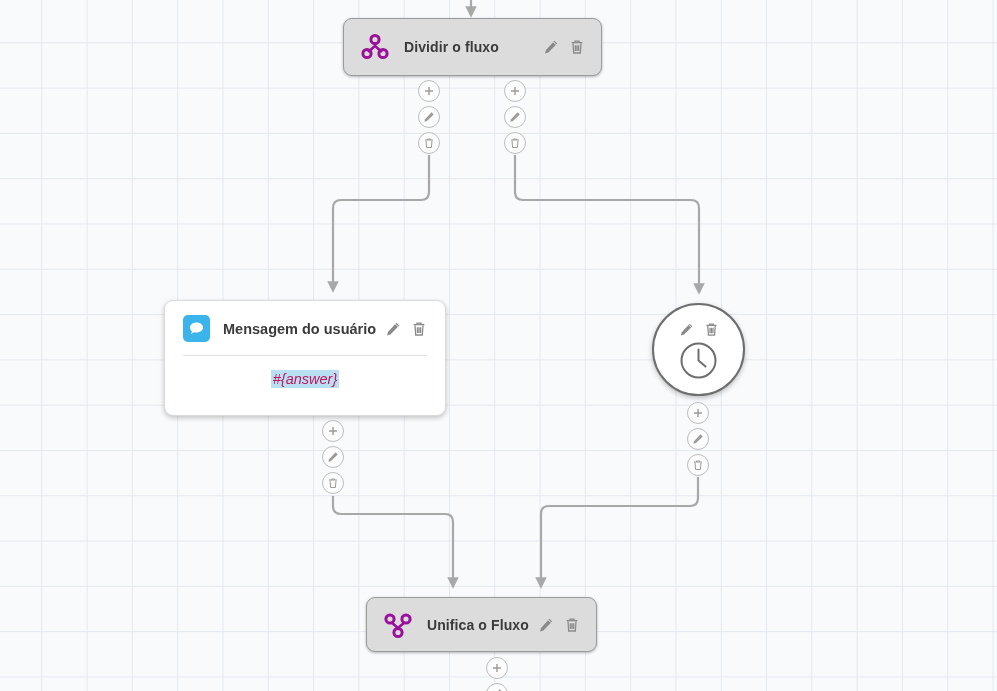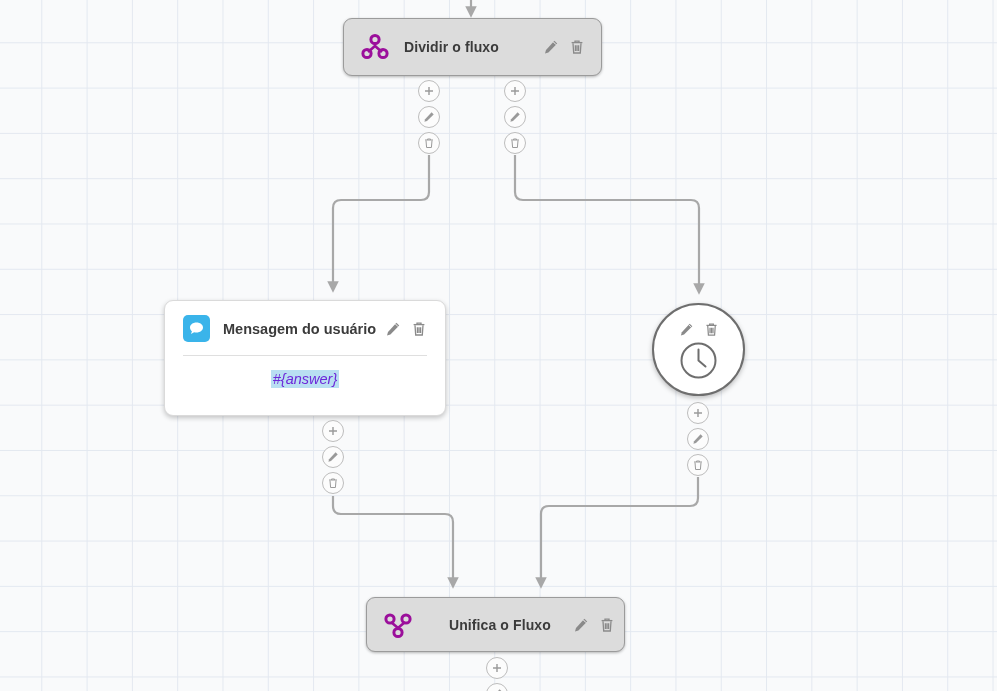--- a/index.html
+++ b/index.html
@@ -106,21 +106,21 @@
     background: #dfdfdf;
     margin: 13px 18px 0 18px;
   }
   .msg-body {
     text-align: center;
     padding: 14px 18px 16px 18px;
   }
   .msg-var {
     font-style: italic;
     font-size: 14.5px;
-    color: #6d28d9;
+    color: #be185d;
     background: #b9dff2;
     padding: 1px 2px;
     font-family: "Liberation Sans", sans-serif;
   }
 
   
   .node-circle {
     position: absolute;
     box-sizing: border-box;
     border-radius: 50%;
@@ -374,21 +374,21 @@
       <svg width="12" height="12" viewBox="0 0 12 12" xmlns="http://www.w3.org/2000/svg">
         <g fill="none" stroke="#9a9a9a" stroke-width="1">
             <path d="M2 3 H10"></path>
         <path d="M4.5 2.9 V2 H7.5 V2.9"></path>
             <path d="M3 3.6 L3.6 10.5 H8.4 L9 3.6"></path>
           </g>
       </svg>
     </span>
   </div>
 
-  <div class="node-card node-gray" style="left:366px; top:597px; width:259px; height:55px; padding:0 16px;gap:22px;">
+  <div class="node-card node-gray" style="left:366px; top:597px; width:231px; height:55px; padding:0 16px;">
 
     <span class="node-icon">
       <svg width="30" height="30" viewBox="0 0 30 30" xmlns="http://www.w3.org/2000/svg">
         <g stroke="#9b0f9b" stroke-width="2.6" fill="none">
           <path d="M8,12 L15,18 M22,12 L15,18 M15,18 L15,20"></path>
         </g>
         <circle cx="7" cy="9" r="4.1" fill="none" stroke="#9b0f9b" stroke-width="3"></circle>
         <circle cx="23" cy="9" r="4.1" fill="none" stroke="#9b0f9b" stroke-width="3"></circle>
         <circle cx="15" cy="22.5" r="4.1" fill="none" stroke="#9b0f9b" stroke-width="3"></circle>
       </svg>

